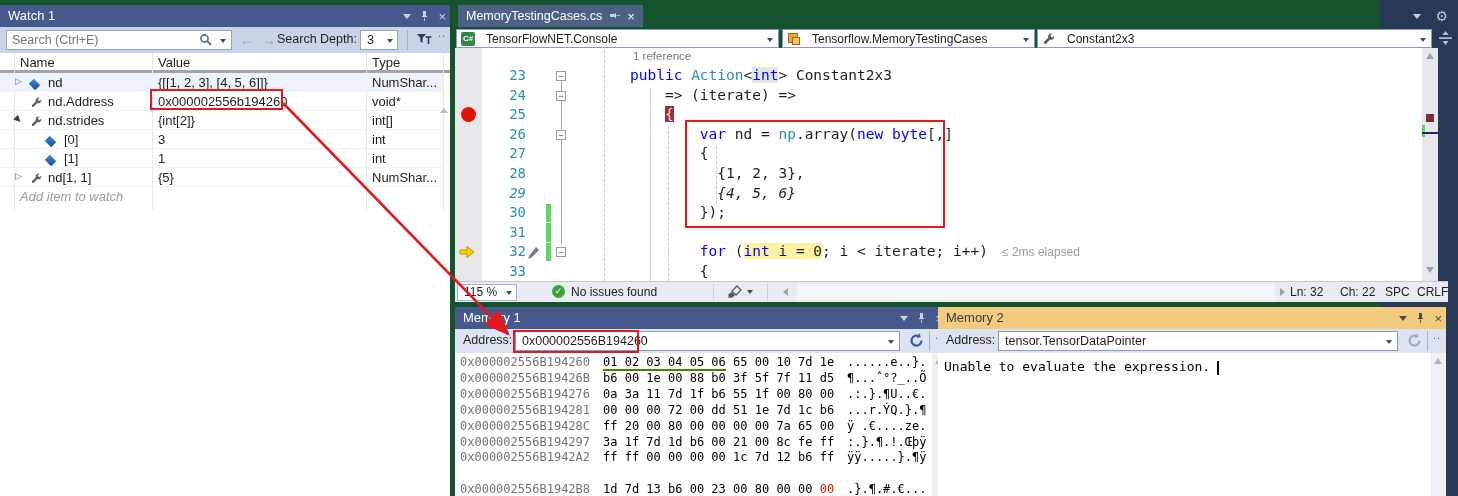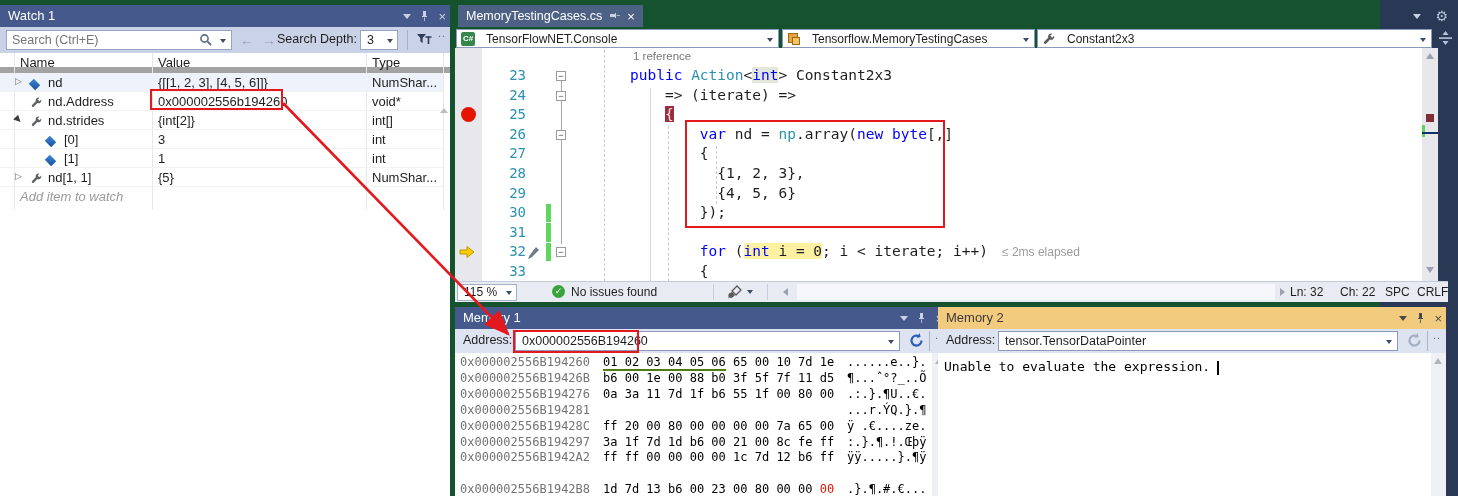--- a/index.html
+++ b/index.html
@@ -24,21 +24,21 @@
   .searchbox .sb-caret { position:absolute; right:5px; top:8px; }
   .nav-arrow { position:absolute; top:5px; font-size:14px; color:#96a0b4; }
   .sd-label { position:absolute; left:277px; top:5px; font-size:12.5px; color:#1e1e1e; }
   .sd-combo { position:absolute; left:360px; top:3px; width:38px; height:20px; background:#fff; border:1px solid #97a5c2;
               font-size:12.5px; color:#1e1e1e; line-height:18px; padding-left:6px; }
   .sd-combo .sb-caret { position:absolute; right:4px; top:8px; }
   .toolbar-sep { position:absolute; left:407px; top:3px; width:1px; height:20px; background:#a6b0c6; }
   .overflow-dots { position:absolute; top:0px; font-size:11px; color:#5c6activity activity activity activity activity6; color:#5c6c86; letter-spacing:1px; }
 
   .grid { position:absolute; left:0; top:48px; right:0; bottom:0; background:#fff; font-size:13px; color:#1e1e1e; }
-  .grid-header { position:absolute; left:0; top:0; width:100%; height:20px; border-bottom:6px solid #a3a3a3; }
+  .grid-header { position:absolute; left:0; top:0; width:100%; height:20px; border-bottom:3px solid #a3a3a3; }
   .grid-header span { position:absolute; top:2px; font-size:13px; color:#1e1e1e; }
   .gh-name { left:20px; } .gh-value { left:158px; } .gh-type { left:372px; }
   .vline { position:absolute; top:0; width:1px; height:157px; background:#e8e8e8; }
   .watch-rows { position:absolute; left:0; top:20px; width:100%; }
   .w-row { position:absolute; left:0; width:443px; height:19px; border-bottom:1px solid #f2f2f2; }
   .w-row.sel { background:#eef2fa; }
   .w-exp { position:absolute; top:3px; font-size:9px; color:#6d6d6d; }
   .w-exp.open { transform:rotate(45deg); color:#3c3c3c; }
   .w-icon { position:absolute; top:4px; }
   .diamond { width:9px; height:9px; background:linear-gradient(135deg,#3f87d4,#15529e); transform:rotate(45deg) scaleY(.8); margin-top:1px; }
@@ -311,21 +311,21 @@
             <span class="code-text"><span class="c-pl">        </span><span class="c-kw">var</span><span class="c-pl"> nd = </span><span class="c-ty">np</span><span class="c-pl">.array(</span><span class="c-kw">new</span><span class="c-pl"> </span><span class="c-kw">byte</span><span class="c-pl">[,]</span></span>
           </div>
           <div class="code-row" style="top: 96.4px;">
             <span class="ln">27</span>
             <span class="code-text"><span class="c-pl">        {</span></span>
           </div>
           <div class="code-row" style="top: 116px;">
             <span class="ln">28</span>
             <span class="code-text"><span class="c-pl">          {1, 2, 3},</span></span>
           </div>
-          <div class="code-row" style="top: 135.6px;">
+          <div class="code-row" style="top: 135.6px; font-style: italic;">
             <span class="ln">29</span>
             <span class="code-text"><span class="c-pl">          {4, 5, 6}</span></span>
           </div>
           <div class="code-row" style="top: 155.2px; padding-left: 45px;">
             <span class="ln">30</span>
             <span class="chg-bar"></span>
             <span class="code-text"><span class="c-pl">        });</span></span>
           </div>
           <div class="code-row" style="top: 174.8px;">
             <span class="ln">31</span>
@@ -407,21 +407,21 @@
         <path d="M11.5 1l1.2 4-4 .9z" fill="#2b5fb3"></path>
       </svg>
       <div class="mem-sep" style="left:474px;"></div>
       <span class="mem-dots" style="left:480px;">..</span>
     </div>
     <div class="red-box" style="left:58px; top:23px; width:126px; height:23px;"></div>
     <div class="mem-body" id="mem1-body">
         <div class="mem-row" style="top: 2px;"><span class="m-addr">0x000002556B194260</span><span class="m-bytes"><span class="u-red">01 02 03 04 05 06</span><span> 65 00 10 7d 1e</span></span><span class="m-ascii">......e..}.</span></div>
         <div class="mem-row" style="top: 17.9px;"><span class="m-addr">0x000002556B19426B</span><span class="m-bytes"><span>b6 00 1e 00 88 b0 3f 5f 7f 11 d5</span></span><span class="m-ascii">¶...ˆ°?_..Õ</span></div>
         <div class="mem-row" style="top: 33.8px;"><span class="m-addr">0x000002556B194276</span><span class="m-bytes"><span>0a 3a 11 7d 1f b6 55 1f 00 80 00</span></span><span class="m-ascii">.:.}.¶U..€.</span></div>
-        <div class="mem-row" style="top: 49.7px;"><span class="m-addr">0x000002556B194281</span><span class="m-ascii">...r.ÝQ.}.¶</span></div>
+        <div class="mem-row" style="top: 49.7px;"><span class="m-addr">0x000002556B194281</span><span class="m-bytes"><span>00 00 00 72 00 dd 51 1e 7d 1c b6</span></span><span class="m-ascii">...r.ÝQ.}.¶</span></div>
         <div class="mem-row" style="top: 65.6px;"><span class="m-addr">0x000002556B19428C</span><span class="m-bytes"><span>ff 20 00 80 00 00 00 00 7a 65 00</span></span><span class="m-ascii">ÿ .€....ze.</span></div>
         <div class="mem-row" style="top: 81.5px;"><span class="m-addr">0x000002556B194297</span><span class="m-bytes"><span>3a 1f 7d 1d b6 00 21 00 8c fe ff</span></span><span class="m-ascii">:.}.¶.!.Œþÿ</span></div>
         <div class="mem-row" style="top: 97.4px;"><span class="m-addr">0x000002556B1942A2</span><span class="m-bytes"><span>ff ff 00 00 00 00 1c 7d 12 b6 ff</span></span><span class="m-ascii">ÿÿ.....}.¶ÿ</span></div>
         <div class="mem-row" style="top: 129.2px;"><span class="m-addr">0x000002556B1942B8</span><span class="m-bytes"><span>1d 7d 13 b6 00 23 00 80 00 00 </span><span class="b-red">00</span></span><span class="m-ascii">.}.¶.#.€...</span></div>
       </div>
     <div class="mem-scroll">
         <span class="up"></span>
       </div>
   </div>
 

